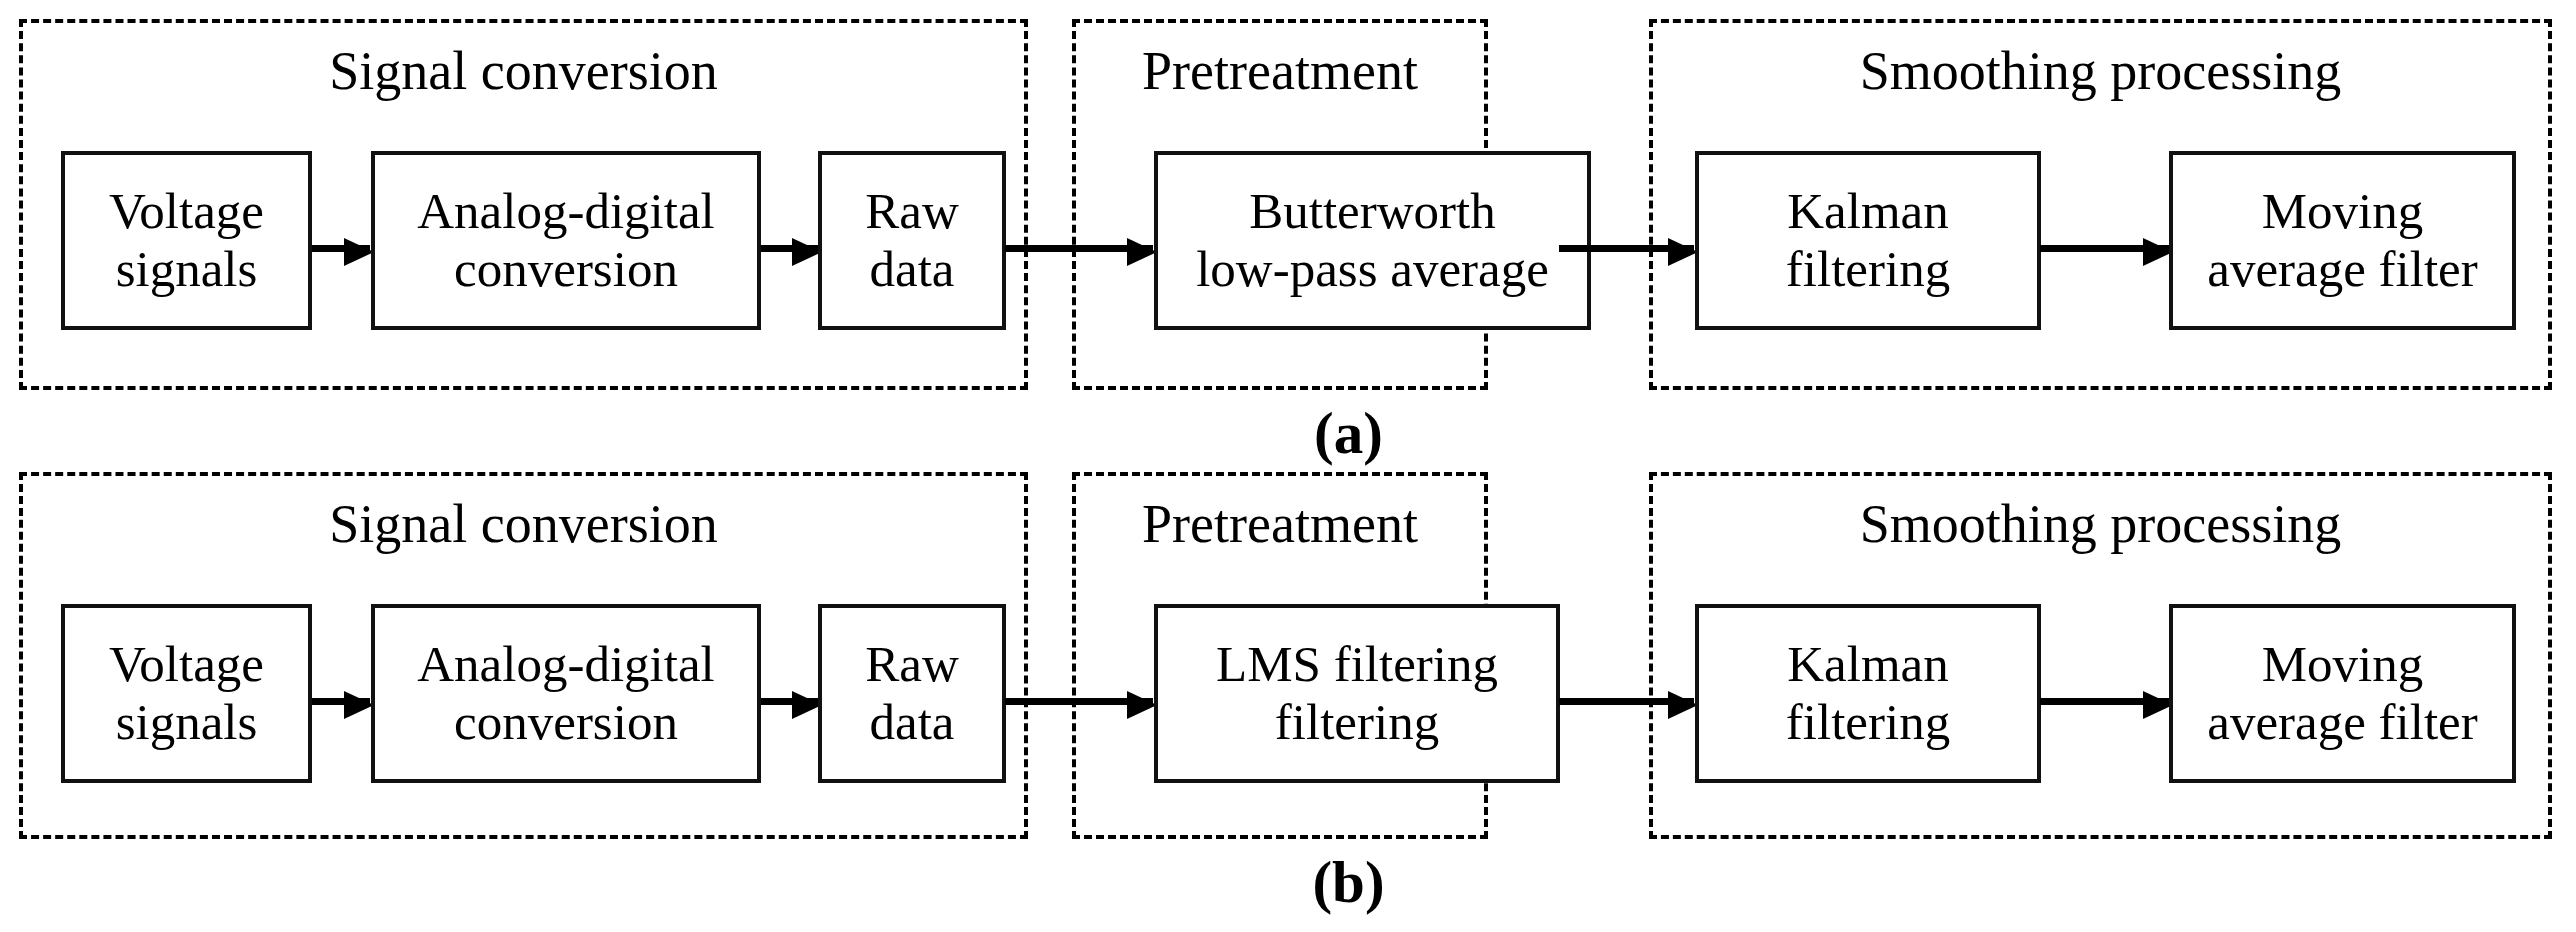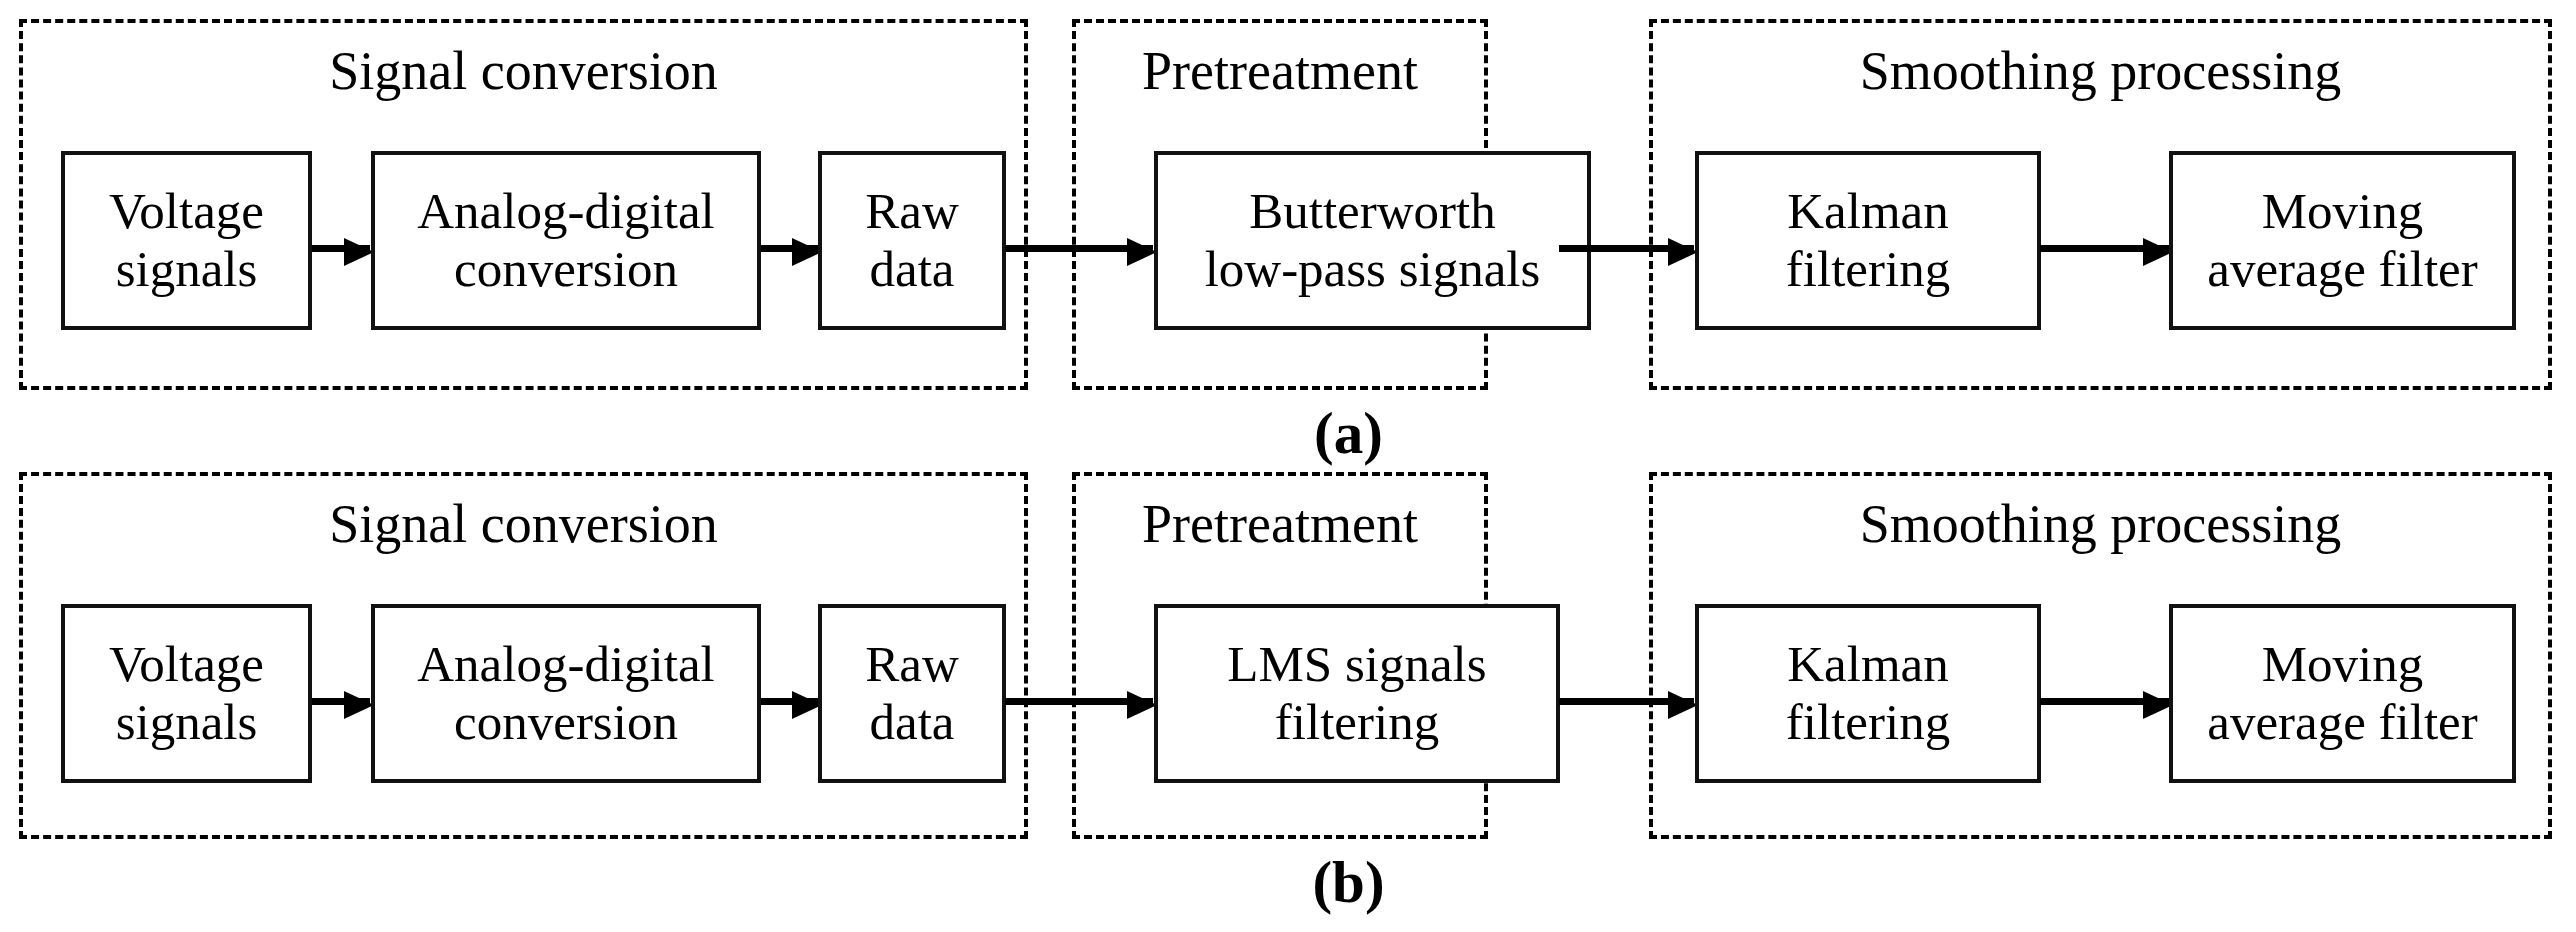--- a/index.html
+++ b/index.html
@@ -61,21 +61,21 @@
 
   <div class="node" style="left:818px;top:151px;width:188px;height:179px;">
     <span class="ln">Raw</span>
     <span class="ln">data</span>
   </div>
 
   <div class="arrow" style="left:1005px;top:245px;width:148px;"></div>
 
   <div class="node" style="left:1154px;top:151px;width:437px;height:179px;">
     <span class="ln">Butterworth</span>
-    <span class="ln">low-pass signals</span>
+    <span class="ln">low-pass average</span>
   </div>
 
   <div class="arrow" style="left:1559px;top:245px;width:135px;"></div>
 
   <div class="node" style="left:1695px;top:151px;width:346px;height:179px;">
     <span class="ln">Kalman</span>
     <span class="ln">filtering</span>
   </div>
 
   <div class="arrow" style="left:2040px;top:245px;width:129px;"></div>
@@ -111,21 +111,21 @@
   <div class="arrow" style="left:761px;top:698px;width:57px;"></div>
 
   <div class="node" style="left:818px;top:604px;width:188px;height:179px;">
     <span class="ln">Raw</span>
     <span class="ln">data</span>
   </div>
 
   <div class="arrow" style="left:1005px;top:698px;width:148px;"></div>
 
   <div class="node" style="left:1154px;top:604px;width:406px;height:179px;">
-    <span class="ln">LMS signals</span>
+    <span class="ln">LMS filtering</span>
     <span class="ln">filtering</span>
   </div>
 
   <div class="arrow" style="left:1559px;top:698px;width:135px;"></div>
 
   <div class="node" style="left:1695px;top:604px;width:346px;height:179px;">
     <span class="ln">Kalman</span>
     <span class="ln">filtering</span>
   </div>
 

